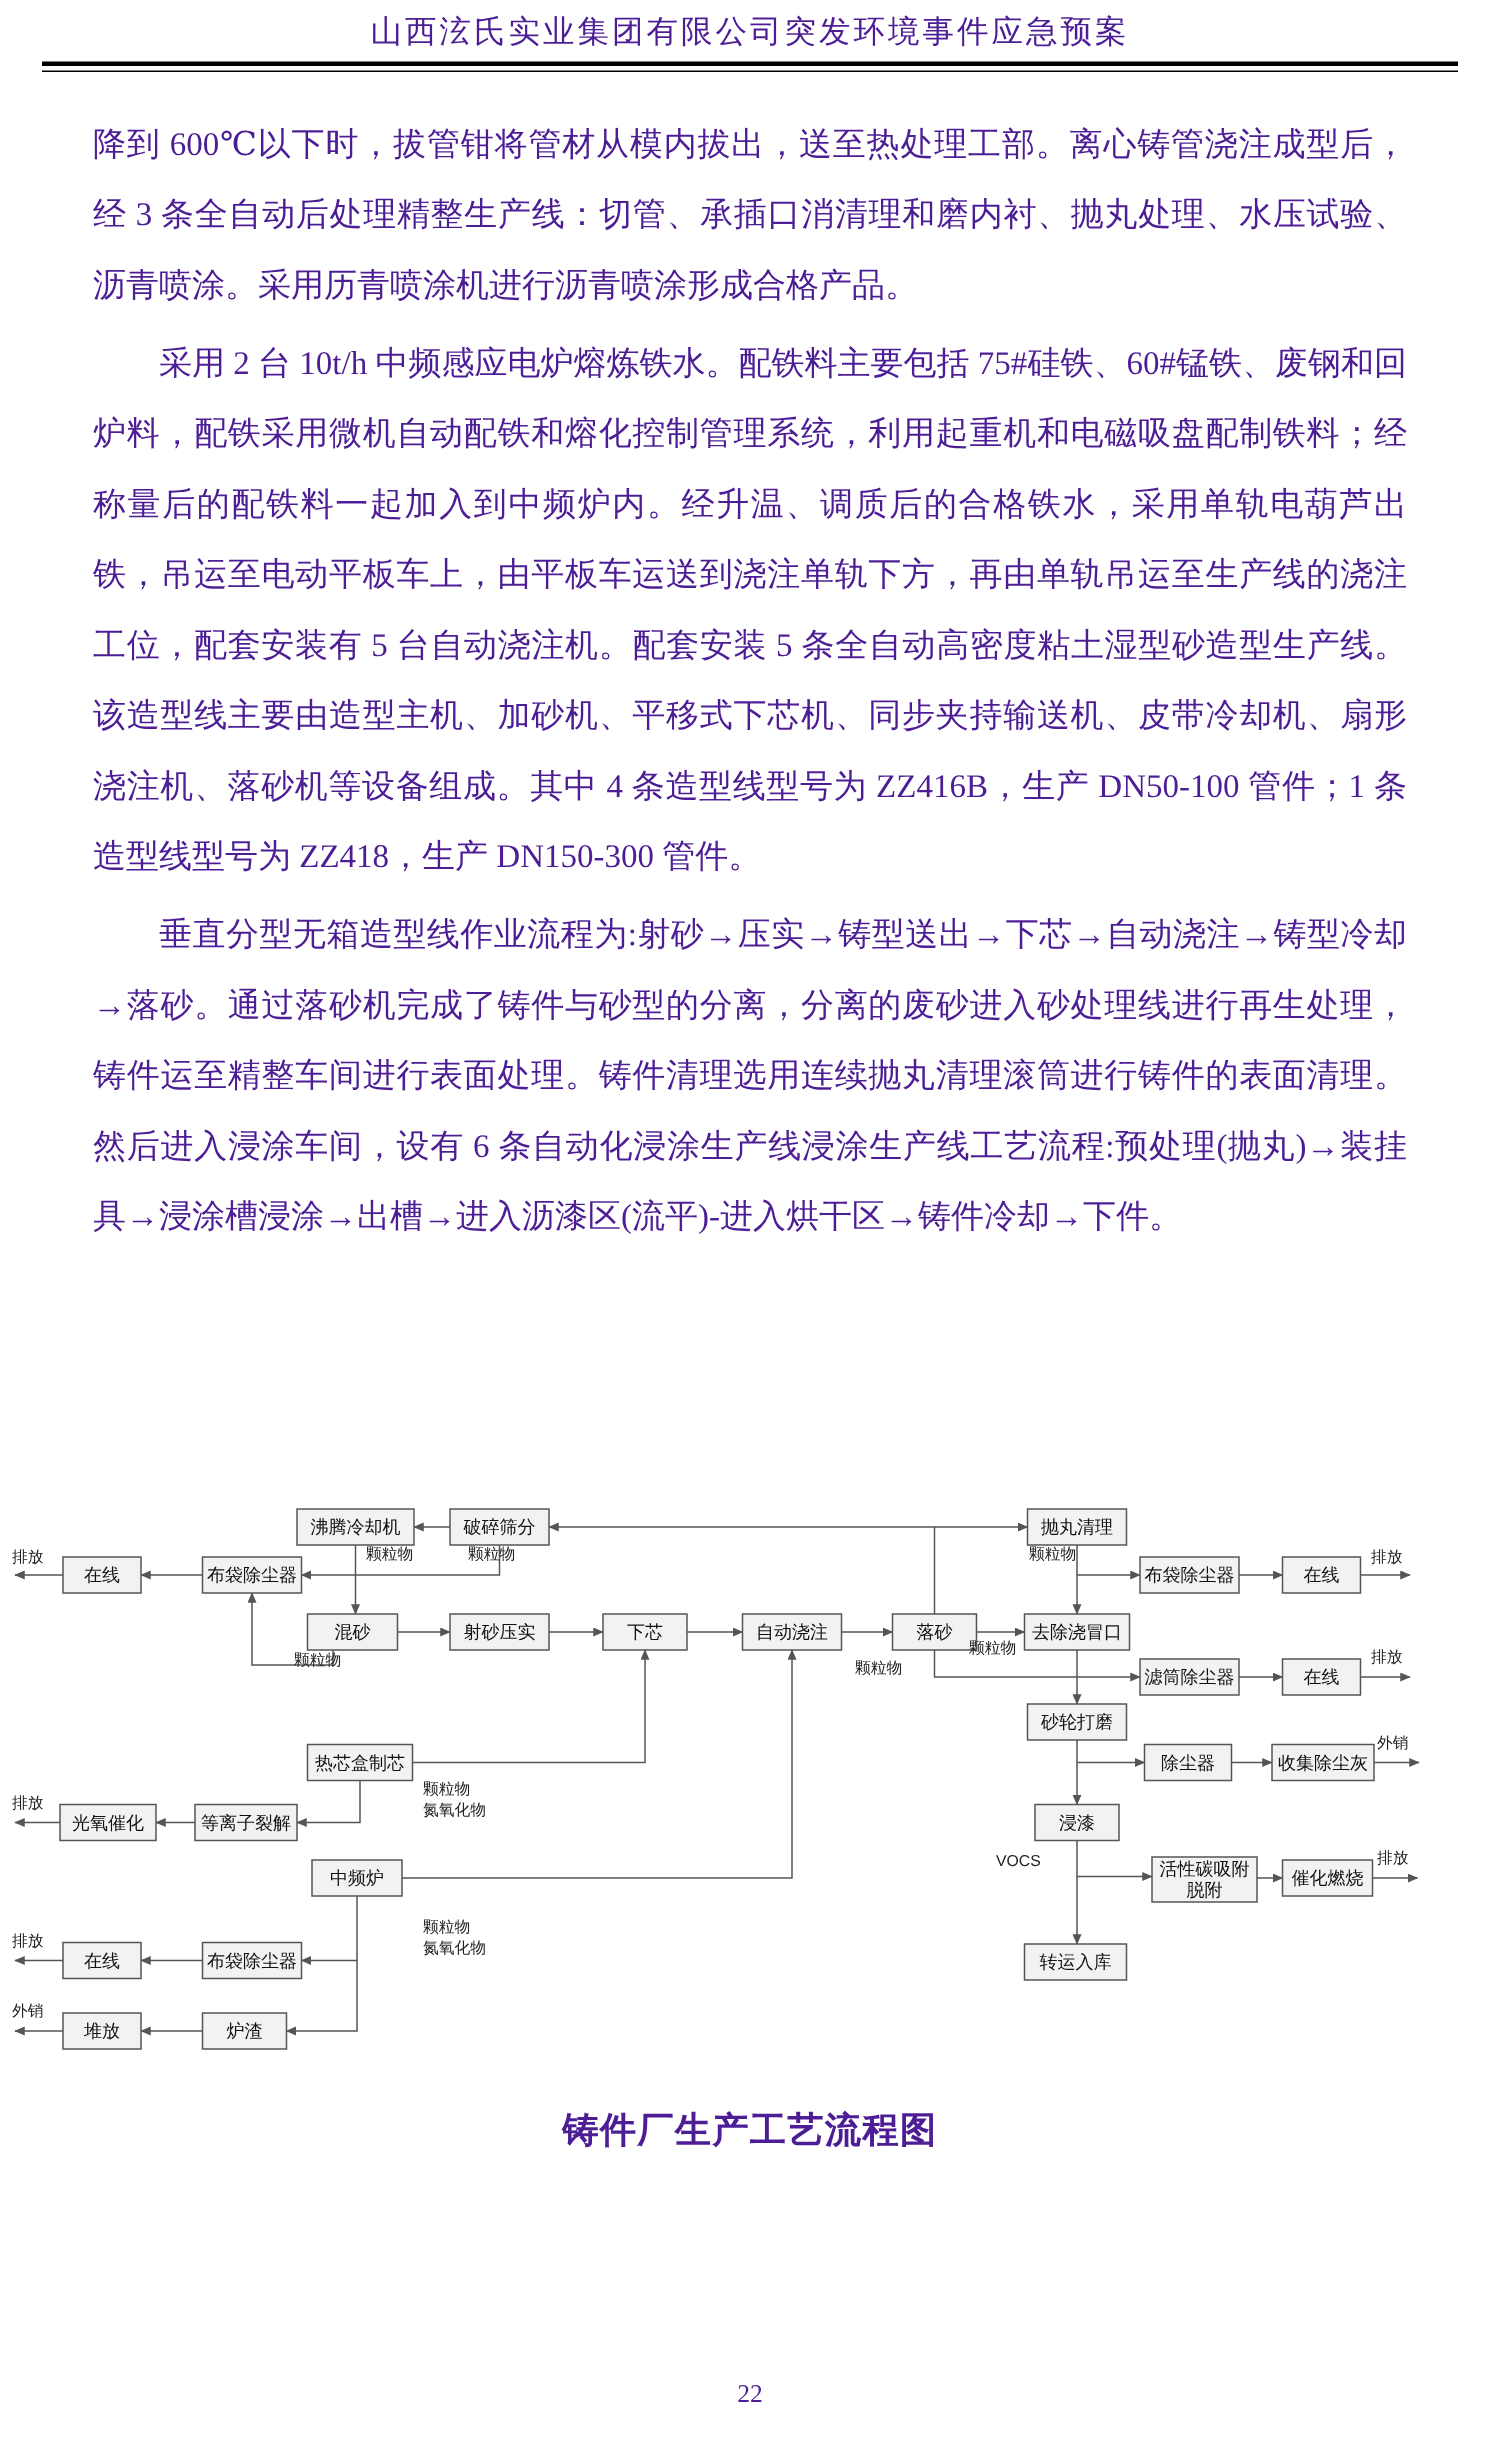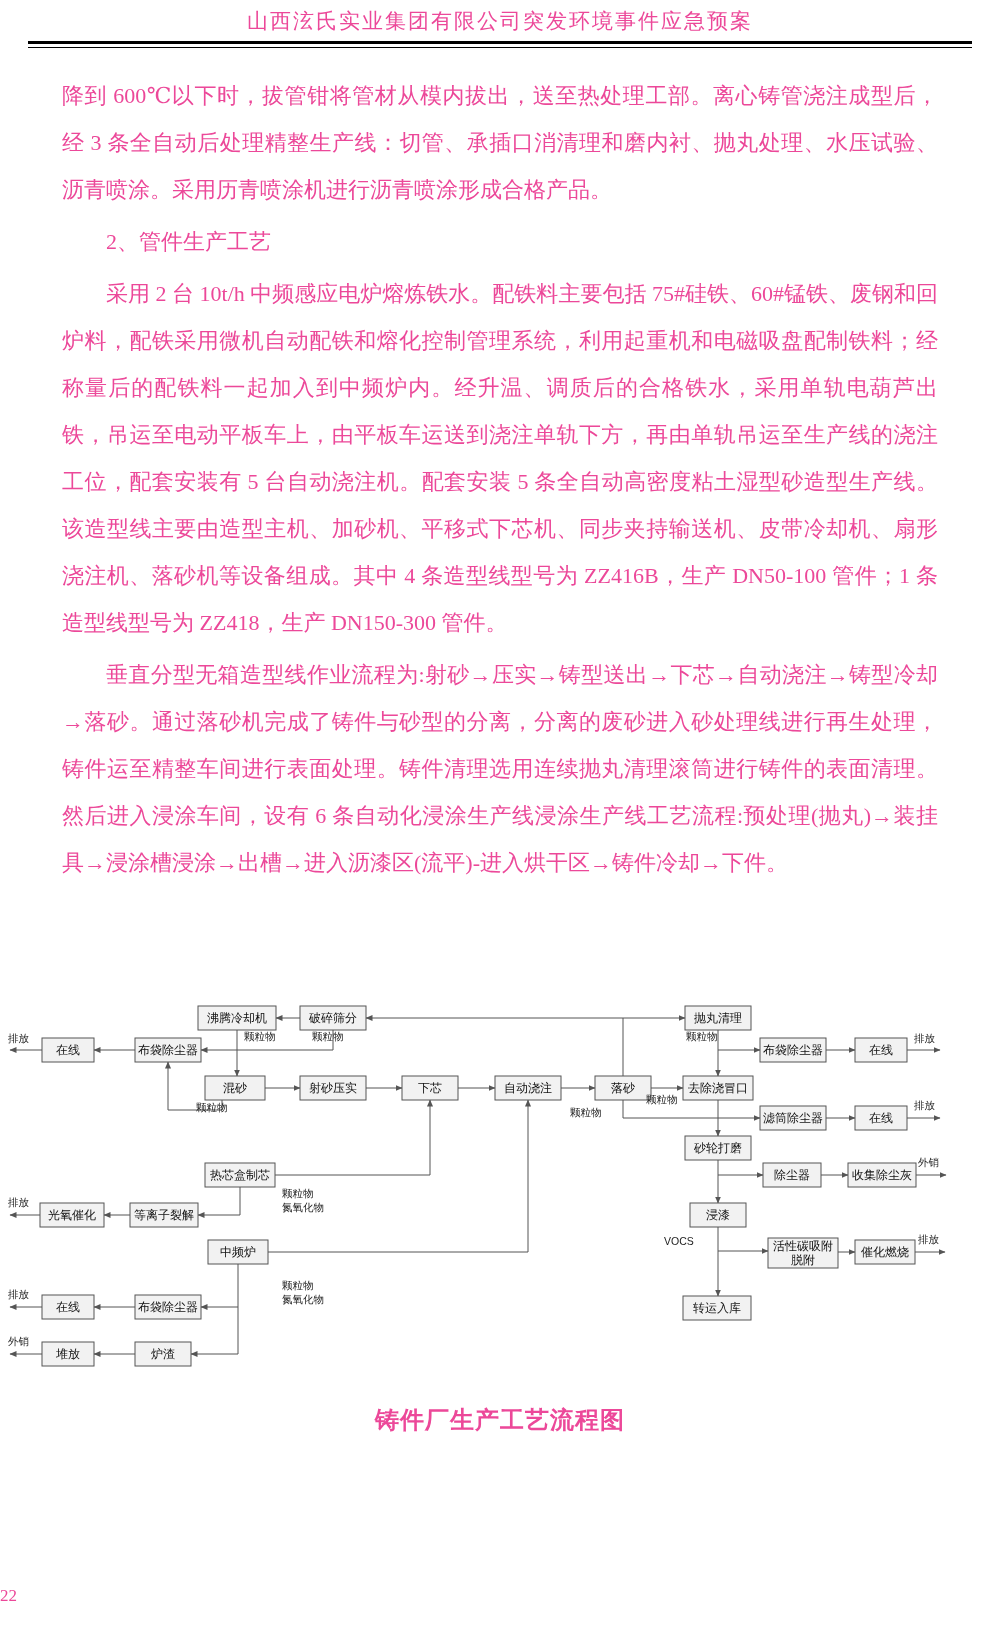--- a/index.html
+++ b/index.html
@@ -1,19 +1,19 @@
 <!DOCTYPE html>
 <html><head>
 <meta charset="utf-8">
 <style>
   html,body{margin:0;padding:0;background:#fff;}
   .page{
     position:relative;
     width:1000px;height:1631px;
-    background:#fff;color:#ec4899;
+    background:#fff;color:#4c1d95;
     font-family:"Liberation Serif","DejaVu Serif",serif;
     overflow:hidden;
   }
   .header-title{
     padding-top:7px;
     text-align:center;
     font-size:21px;
     letter-spacing:2px;
   }
   .header-rule{
@@ -35,36 +35,35 @@
   }
   .diagram svg{display:block;width:1000px;height:395px;}
   .caption{
     position:absolute;top:1404px;left:0;width:100%;
     text-align:center;font-weight:bold;font-size:24px;
     letter-spacing:1px;
     font-family:Liberation Serif, serif;
   }
   .footer{
     position:absolute;top:1586px;left:0;width:100%;
-    text-align:left;font-size:17px;
+    text-align:center;font-size:17px;
   }
 </style>
 </head>
 <body>
 
 <div class="page">
 
   <div class="header">
     <div class="header-title">山西泫氏实业集团有限公司突发环境事件应急预案</div>
     <div class="header-rule"></div>
   </div>
 
   <div class="body-text">
     <p>降到 600℃以下时，拔管钳将管材从模内拔出，送至热处理工部。离心铸管浇注成型后，经 3 条全自动后处理精整生产线：切管、承插口消清理和磨内衬、抛丸处理、水压试验、沥青喷涂。采用历青喷涂机进行沥青喷涂形成合格产品。</p>
-    <p class="indent">2、管件生产工艺</p>
     <p class="indent">采用 2 台 10t/h 中频感应电炉熔炼铁水。配铁料主要包括 75#硅铁、60#锰铁、废钢和回炉料，配铁采用微机自动配铁和熔化控制管理系统，利用起重机和电磁吸盘配制铁料；经称量后的配铁料一起加入到中频炉内。经升温、调质后的合格铁水，采用单轨电葫芦出铁，吊运至电动平板车上，由平板车运送到浇注单轨下方，再由单轨吊运至生产线的浇注工位，配套安装有 5 台自动浇注机。配套安装 5 条全自动高密度粘土湿型砂造型生产线。该造型线主要由造型主机、加砂机、平移式下芯机、同步夹持输送机、皮带冷却机、扇形浇注机、落砂机等设备组成。其中 4 条造型线型号为 ZZ416B，生产 DN50-100 管件；1 条造型线型号为 ZZ418，生产 DN150-300 管件。</p>
     <p class="indent">垂直分型无箱造型线作业流程为:射砂→压实→铸型送出→下芯→自动浇注→铸型冷却→落砂。通过落砂机完成了铸件与砂型的分离，分离的废砂进入砂处理线进行再生处理，铸件运至精整车间进行表面处理。铸件清理选用连续抛丸清理滚筒进行铸件的表面清理。然后进入浸涂车间，设有 6 条自动化浸涂生产线浸涂生产线工艺流程:预处理(抛丸)→装挂具→浸涂槽浸涂→出槽→进入沥漆区(流平)-进入烘干区→铸件冷却→下件。</p>
   </div>
 
   <div class="diagram">
     <svg id="flow-svg" viewBox="0 0 1000 395" xmlns="http://www.w3.org/2000/svg">
         <defs>
           <marker id="arrow" markerWidth="8" markerHeight="8" refX="6.5" refY="3" orient="auto" markerUnits="userSpaceOnUse">
             <path d="M0,0 L7,3 L0,6 Z" fill="#555555"></path>
           </marker>

